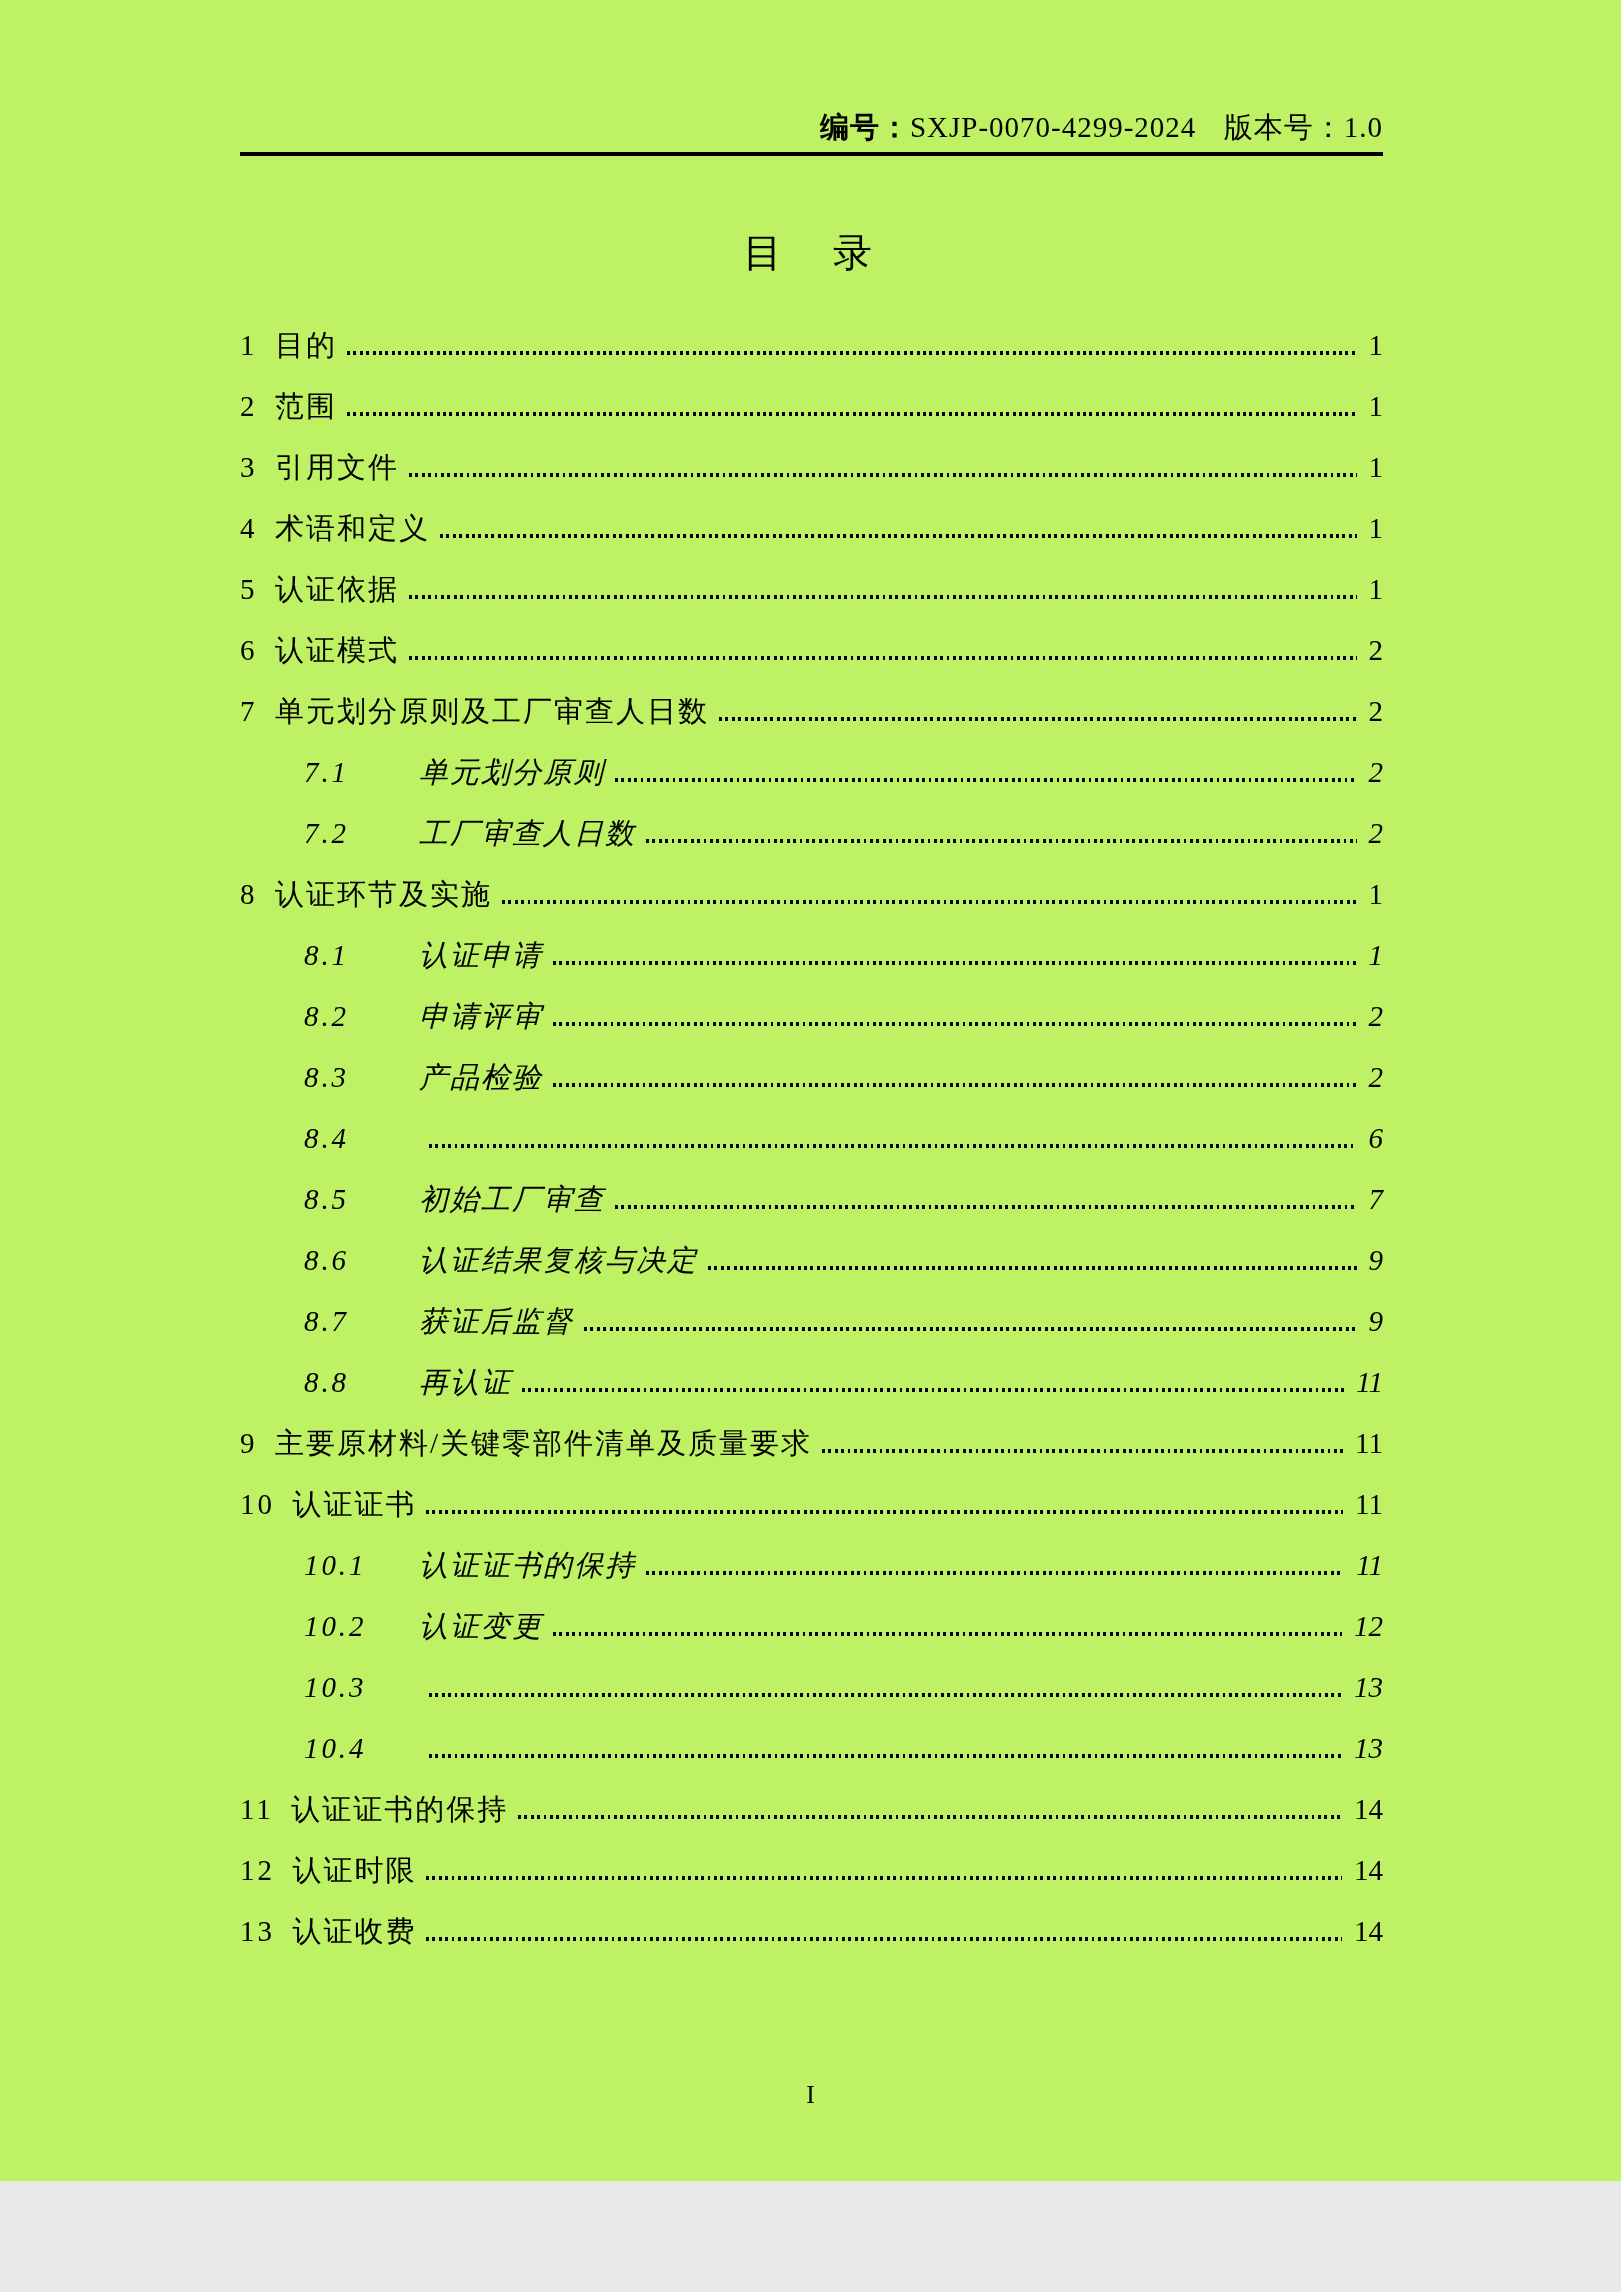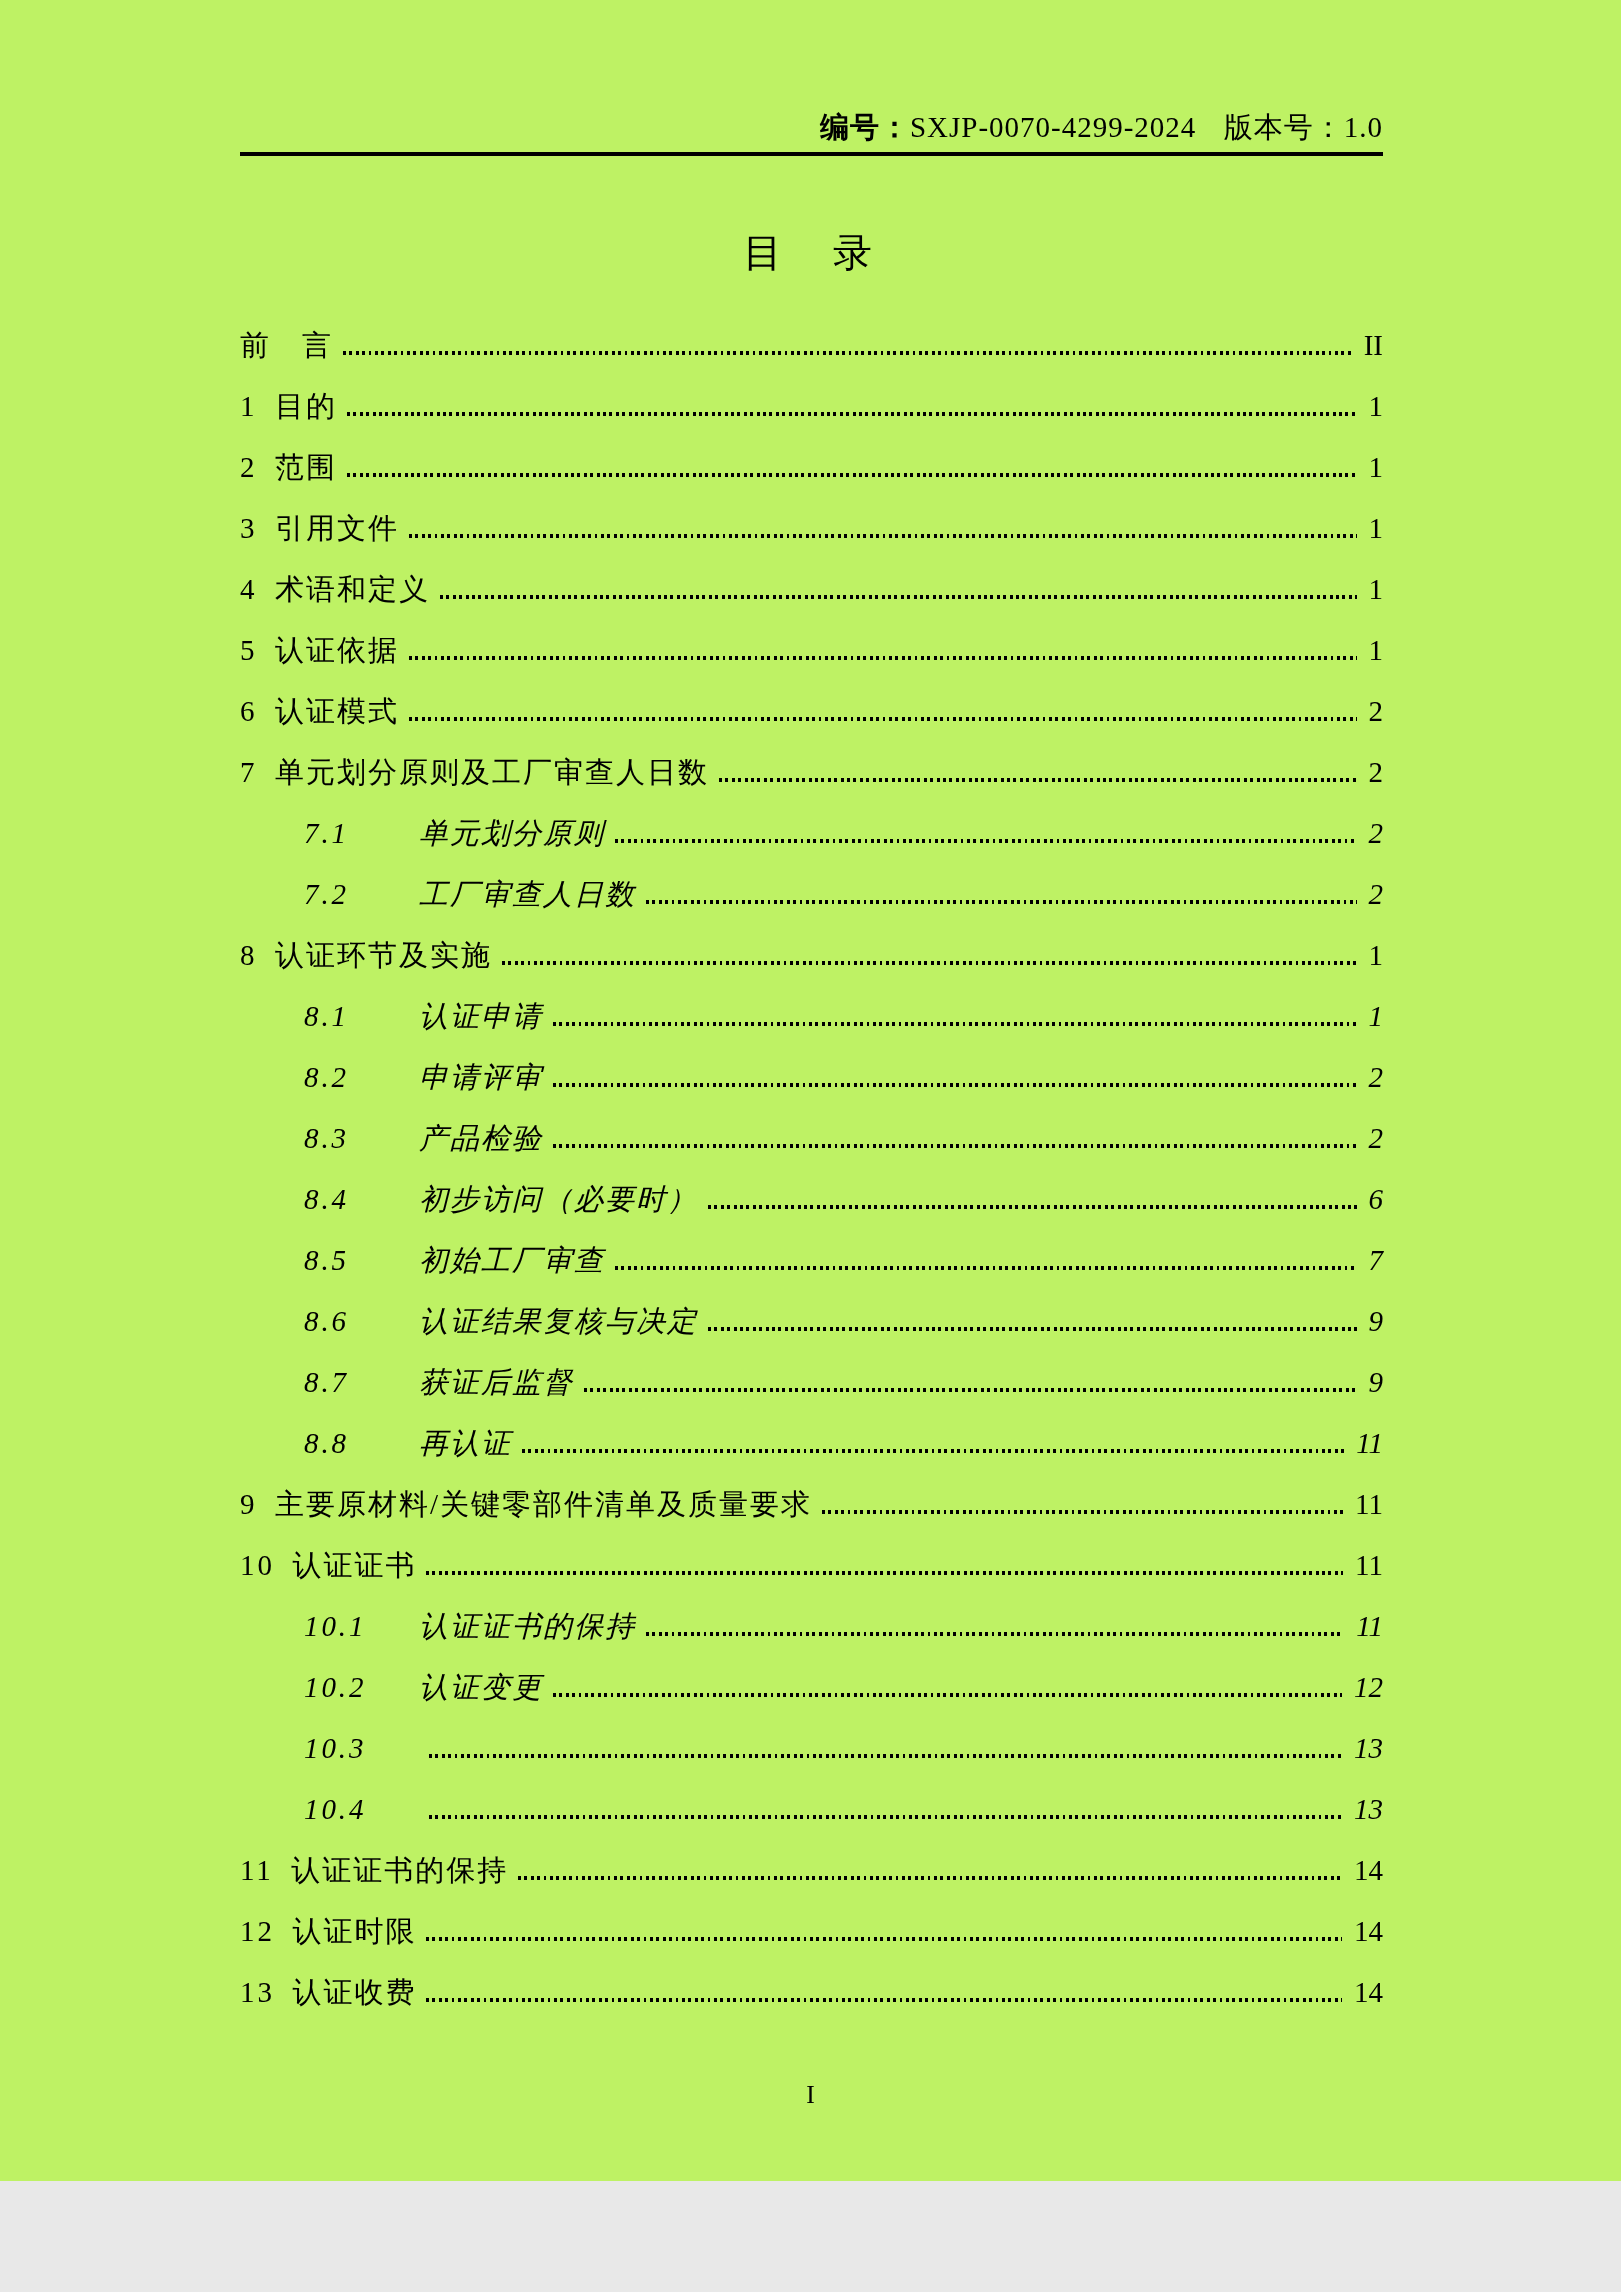--- a/index.html
+++ b/index.html
@@ -109,26 +109,20 @@
   <header class="doc-header">
     <span class="bold">编号：</span><span>SXJP-0070-4299-2024</span><span class="version-label">版本号：</span><span>1.0</span>
   </header>
 
   <div class="header-rule"></div>
 
   <h1 class="toc-title">目　录</h1>
 
   <nav class="toc" id="toc">
       <div class="toc-row level0">
-
-    <span class="label">前　言</span>
-    <span class="leader"></span>
-    <span class="page-num">II</span>
-  </div>
-      <div class="toc-row level0">
     <span class="num">1</span>
     <span class="label">目的</span>
     <span class="leader"></span>
     <span class="page-num">1</span>
   </div>
       <div class="toc-row level0">
     <span class="num">2</span>
     <span class="label">范围</span>
     <span class="leader"></span>
     <span class="page-num">1</span>
@@ -194,21 +188,20 @@
     <span class="page-num">2</span>
   </div>
       <div class="toc-row level1">
     <span class="num">8.3</span>
     <span class="label">产品检验</span>
     <span class="leader"></span>
     <span class="page-num">2</span>
   </div>
       <div class="toc-row level1">
     <span class="num">8.4</span>
-    <span class="label">初步访问（必要时）</span>
     <span class="leader"></span>
     <span class="page-num">6</span>
   </div>
       <div class="toc-row level1">
     <span class="num">8.5</span>
     <span class="label">初始工厂审查</span>
     <span class="leader"></span>
     <span class="page-num">7</span>
   </div>
       <div class="toc-row level1">

